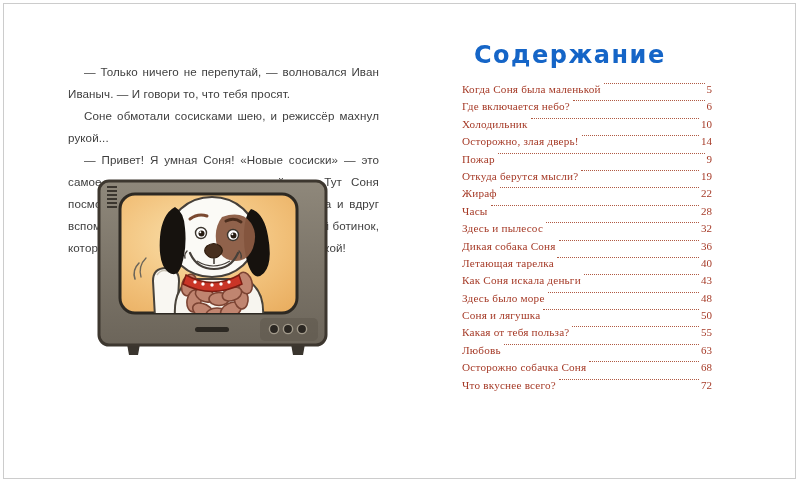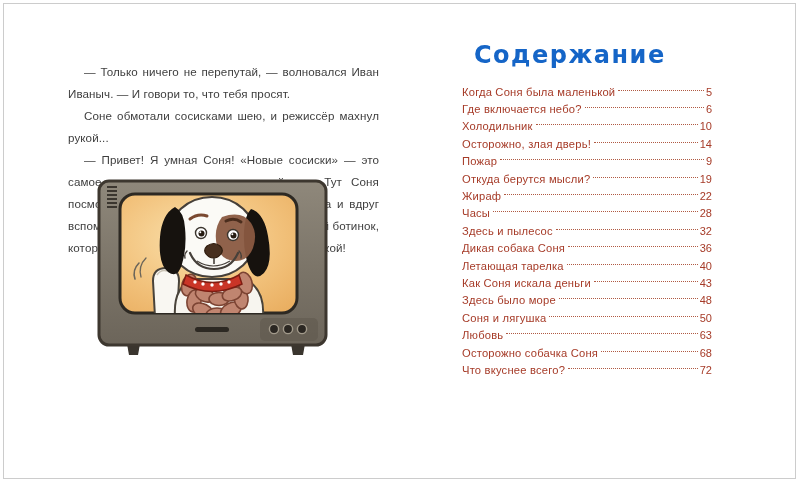--- a/index.html
+++ b/index.html
@@ -23,22 +23,22 @@
     text-align:justify;letter-spacing:0.1px;margin-top:12px;}
   .text-block p{text-indent:16px;}
   .tv-wrap{position:absolute;left:95px;top:177px;width:235px;height:185px;}
   
   .right-page{position:absolute;left:462px;top:41px;width:250px;}
   .toc-title{color:var(--toc-title-blue);
     font-family:"DejaVu Sans",sans-serif;font-weight:bold;
     font-size:24px;letter-spacing:1.5px;
     margin-bottom:14px;margin-left:12px;}
   .toc-list{list-style:none;}
-  .toc-row{display:flex;align-items:center;height:17.4px;
-    font-family:Liberation Sans, sans-serif;
+  .toc-row{display:flex;align-items:flex-start;height:17.4px;
+    font-family:Liberation Serif, serif;
     color:var(--toc-entry-red);}
   .toc-label{font-size:11.2px;letter-spacing:0.2px;white-space:nowrap;}
   .toc-leader{flex:1;border-bottom:1.6px dotted var(--leader-red);
     margin:0 2px 3px 3px;min-width:8px;}
   .toc-page{font-size:11px;}
 </style>
 </head>
 <body>
 
 <div class="stage">
@@ -239,20 +239,25 @@
           <span class="toc-leader"></span>
           <span class="toc-page">48</span>
         </li>
 
         <li class="toc-row">
           <span class="toc-label">Соня и лягушка</span>
           <span class="toc-leader"></span>
           <span class="toc-page">50</span>
         </li>
 
+        <li class="toc-row">
+          <span class="toc-label">Какая от тебя польза?</span>
+          <span class="toc-leader"></span>
+          <span class="toc-page">55</span>
+        </li>
 
 
         <li class="toc-row">
           <span class="toc-label">Любовь</span>
           <span class="toc-leader"></span>
           <span class="toc-page">63</span>
         </li>
 
 
         <li class="toc-row">

